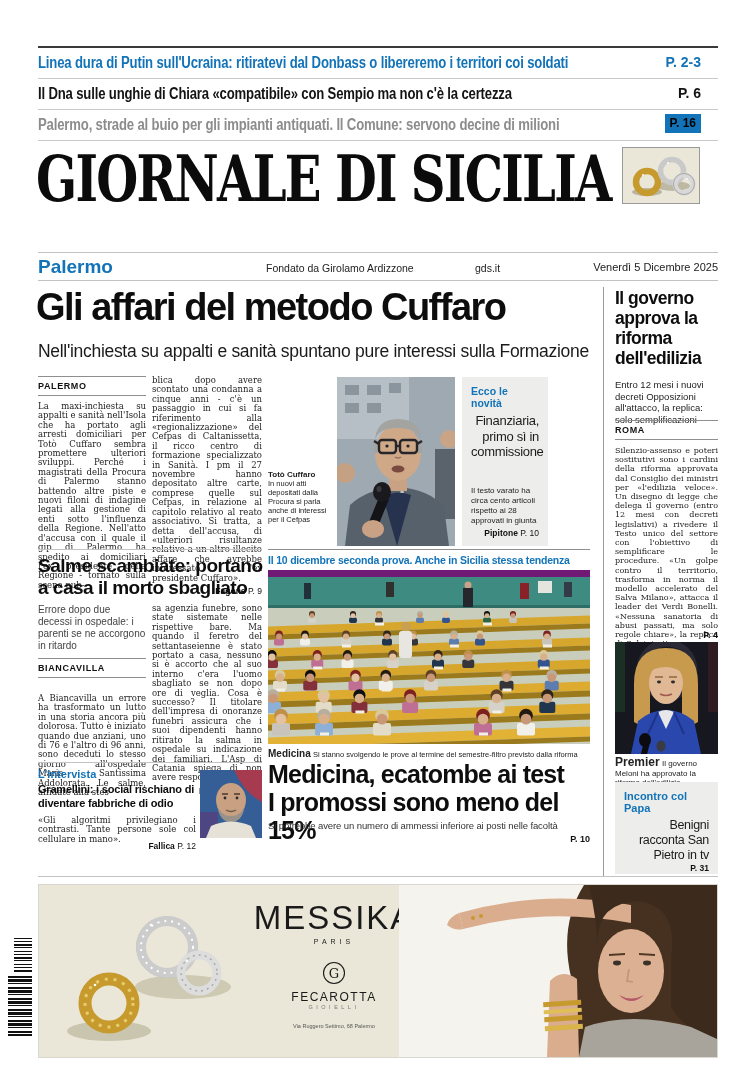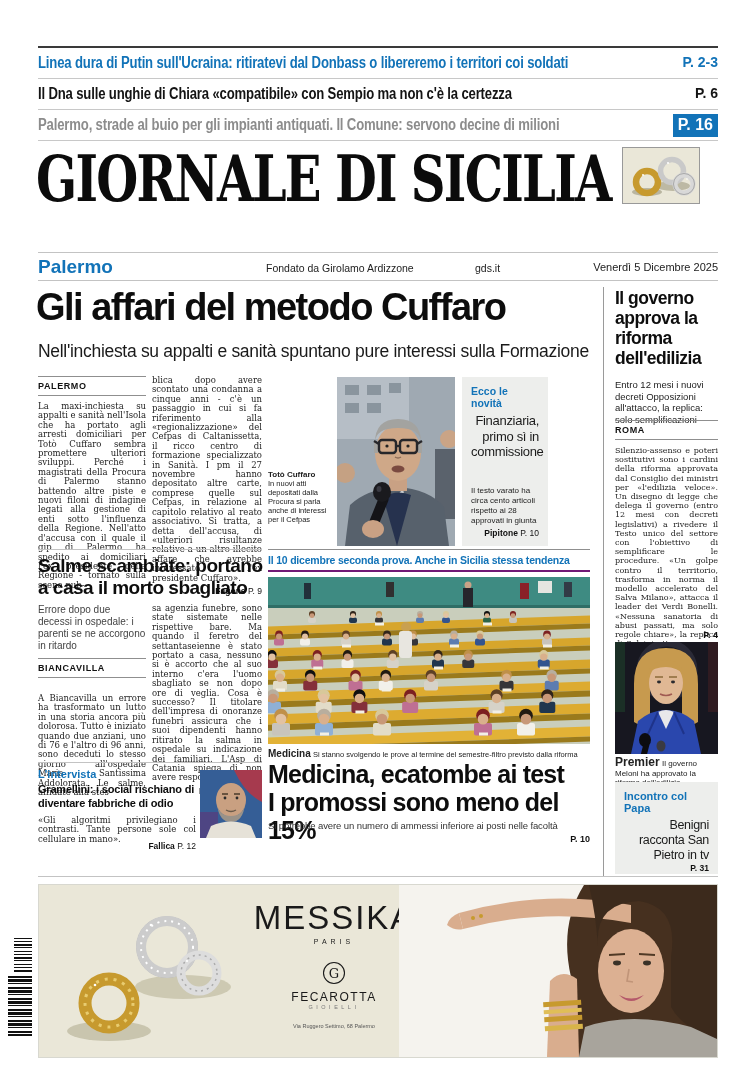--- a/index.html
+++ b/index.html
@@ -9,25 +9,25 @@
   .serif{font-family:"DejaVu Serif",serif;font-size:8.5px;line-height:9.4px;text-align:justify;
          color:#1c1c1c;-webkit-hyphens:auto;hyphens:auto;}
   .rule{position:absolute;background:#c3c3c3;height:1px;}
   .vrule{position:absolute;background:#9a9a9a;width:1px;}
 
   
   .strips{position:absolute;top:46px;left:38px;width:680px;border-top:2px solid #3a3a3a;}
   .strip{position:relative;height:30px;border-bottom:1px solid #c8c8c8;}
   .strip-title{position:absolute;left:0;top:6px;font-size:16px;font-weight:bold;white-space:nowrap;
                transform:scaleX(0.82);transform-origin:left center;letter-spacing:-0.2px;}
-  .strip-page{position:absolute;right:0;top:6px;font-size:14px;font-weight:bold;}
+  .strip-page{position:absolute;right:17px;top:6px;font-size:14px;font-weight:bold;}
   .s1 .strip-title,.s1 .strip-page{color:var(--blue);}
   .s2 .strip-title{color:#141414;} .s2 .strip-page{color:#141414;}
   .s3 .strip-title{color:#8c8c8c;}
-  .badge{background:var(--blue);color:#ffffff;padding:2px 5px 2.5px;font-size:16px;top:4px;}
+  .badge{background:var(--blue);color:#000000;padding:2px 5px 2.5px;font-size:12px;top:4px;}
 
   
   .masthead{position:absolute;top:142px;left:36px;font-family:"DejaVu Serif",serif;
             font-weight:bold;font-size:56px;letter-spacing:-2px;white-space:nowrap;color:#0b0b0b;
             transform:scale(0.86,1.12);transform-origin:left top;}
   .rings-thumb{position:absolute;top:147px;left:622px;width:78px;height:57px;border:1px solid #999;
                box-sizing:border-box;background:#eae7d8;}
   .issue{position:absolute;top:206px;left:538px;width:162px;font-size:9px;line-height:11px;color:#222;}
   .issue .in{padding-left:25px;}
   .issue b{font-size:10px;}
@@ -76,21 +76,21 @@
                font-weight:bold;letter-spacing:-0.5px;color:#0d0d0d;}
   .salme-sub{font-size:10px;line-height:12px;color:#444;margin-bottom:6px;}
   .int-label{position:absolute;top:768px;left:38px;font-size:11px;font-weight:bold;color:var(--blue);text-align:right;}
   .int-title{position:absolute;top:783px;left:38px;width:160px;font-size:11px;line-height:13.5px;
              font-weight:bold;letter-spacing:-0.2px;color:#0d0d0d;}
   .int-body{position:absolute;top:816px;left:38px;width:158px;}
   .int-byline{position:absolute;top:838px;left:38px;width:158px;}
 
   
   .banner{position:absolute;top:549px;left:268px;width:322px;border-top:1px solid #8f8f8f;
-          border-bottom:2px solid #701a75;padding:4px 0;font-size:10.5px;font-weight:bold;
+          border-bottom:7px solid #701a75;padding:4px 0;font-size:10.5px;font-weight:bold;
           letter-spacing:-0.2px;color:var(--blue);}
   .med-cap{position:absolute;top:748px;left:268px;width:322px;font-size:7.5px;color:#222;}
   .med-cap b{font-size:10px;}
   .med-title{position:absolute;top:760px;left:268px;width:326px;font-size:25px;line-height:28px;
              font-weight:bold;letter-spacing:-0.8px;color:#0d0d0d;}
   .med-sub{position:absolute;top:820px;left:268px;width:322px;font-size:9.5px;letter-spacing:-0.1px;color:#333;}
   .med-page{position:absolute;top:834px;left:268px;width:322px;text-align:right;font-size:9px;font-weight:bold;}
 
   
   .ad{position:absolute;top:884px;left:38px;width:680px;height:174px;border:1px solid #d8d8d0;

